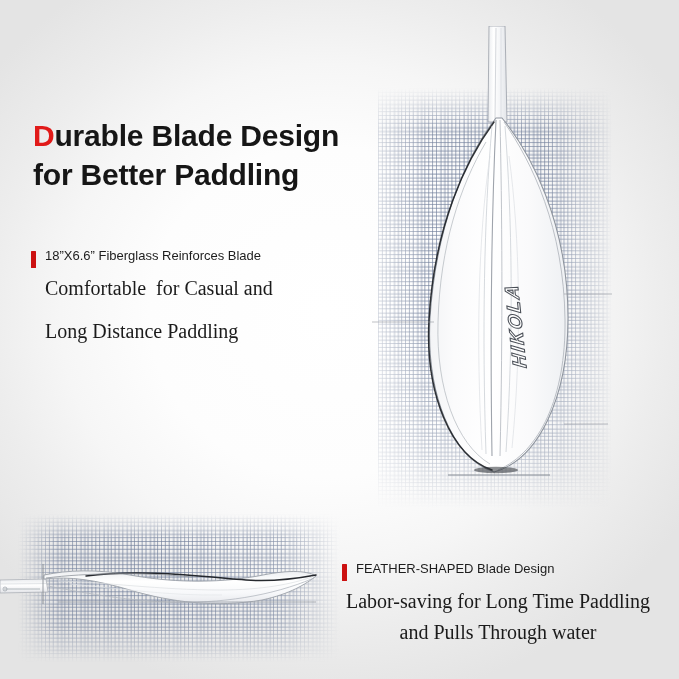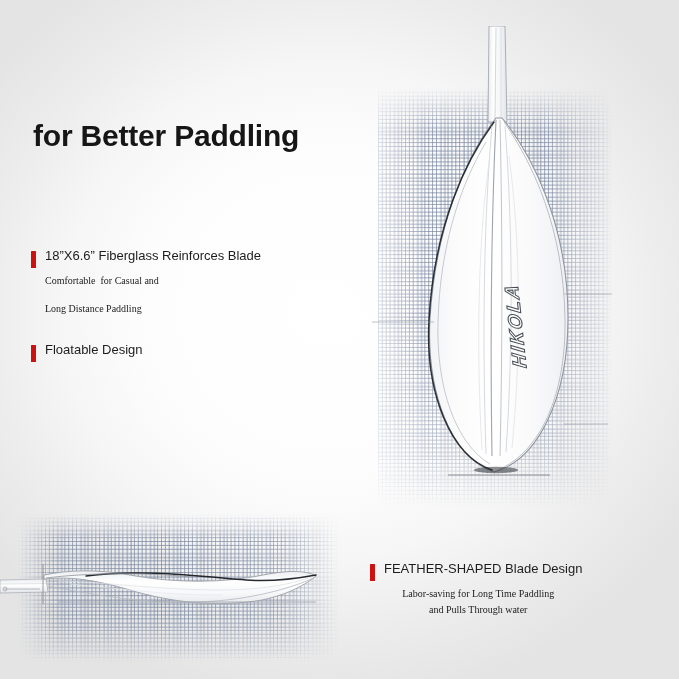--- a/index.html
+++ b/index.html
@@ -59,26 +59,26 @@
   .feat-head{
     display:flex;align-items:flex-start;
     font-size:13px;color:#1d1d1d;line-height:1.15;white-space:nowrap;
   }
   .bullet{
     display:inline-block;width:5px;height:17px;background:#cc1111;
     margin-right:9px;margin-top:2px;flex:0 0 auto;border-radius:.5px;
   }
   .feat-sub{
     font-family:"Liberation Serif", serif;
-    font-size:10px;color:#1b1b1b;line-height:1.55;
+    font-size:20px;color:#1b1b1b;line-height:1.55;
     margin-left:14px;margin-top:5px;white-space:pre;
   }
   #feature1{left:31px;top:249px;}
   #feature2{left:31px;top:343px;}
-  #feature3{left:370px;top:562px;}
+  #feature3{left:342px;top:562px;}
   #feature3 .feat-sub{margin-left:4px;text-align:center;}
 
   
   #bladeTop{position:absolute;left:372px;top:26px;width:240px;height:470px;}
   #bladeSide{position:absolute;left:0px;top:520px;width:346px;height:130px;}
   .ill{display:block;width:100%;height:100%;}
 </style>
 </head>
 <body>
 
@@ -182,37 +182,34 @@
     <path d="M58 61 C 104 62, 160 70, 220 70 C 262 70, 292 64, 312 57" fill="none" stroke="#dcdfe3" stroke-width=".7"></path>
     <path d="M70 64 C 116 68, 168 76, 222 75" fill="none" stroke="#e4e6ea" stroke-width=".7"></path>
 
     <line x1="43" y1="44" x2="43" y2="84" stroke="#7f848c" stroke-width=".8"></line>
     <line x1="58" y1="82" x2="316" y2="82" stroke="#9aa0a7" stroke-width=".8"></line>
     <line x1="4" y1="69" x2="40" y2="69" stroke="#9aa0a7" stroke-width=".7"></line>
     <circle cx="5" cy="69" r="2" fill="none" stroke="#9aa0a7" stroke-width=".7"></circle>
   </svg>
 
   <div id="headline">
+    <div><span class="cap">D</span><span>urable Blade Design</span></div>
     <div>for Better Paddling</div>
   </div>
 
   <div class="feature" id="feature1">
     <div class="feat-head">
       <span class="bullet"></span>
       <span>18”X6.6” Fiberglass Reinforces Blade</span>
     </div>
     <div class="feat-sub">Comfortable  for Casual and</div>
     <div class="feat-sub" style="margin-top:12px">Long Distance Paddling</div>
   </div>
 
   <div class="feature" id="feature2">
-    <div class="feat-head">
-      <span class="bullet"></span>
-      <span>Floatable Design</span>
-    </div>
   </div>
 
   <div class="feature" id="feature3">
     <div class="feat-head">
       <span class="bullet"></span>
       <span>FEATHER-SHAPED Blade Design</span>
     </div>
     <div class="feat-sub">Labor-saving for Long Time Paddling</div>
     <div class="feat-sub" style="margin-top:0">and Pulls Through water</div>
   </div>

